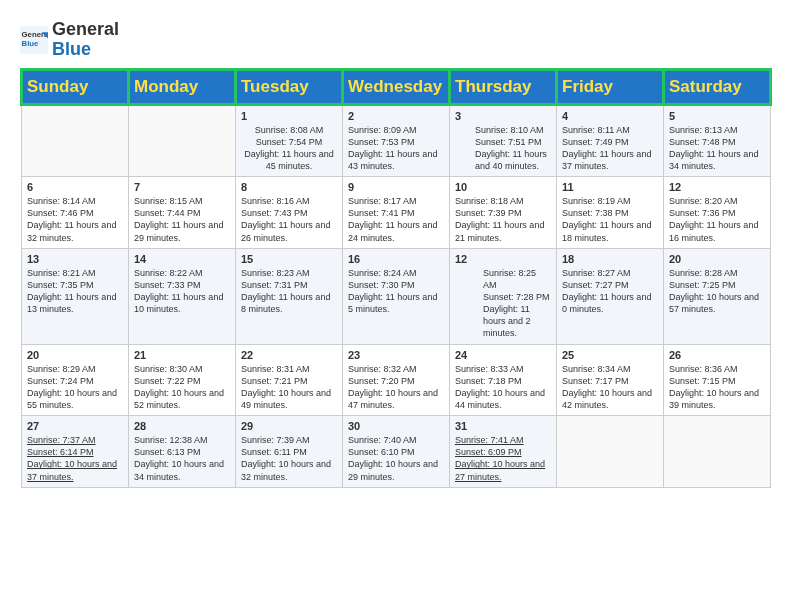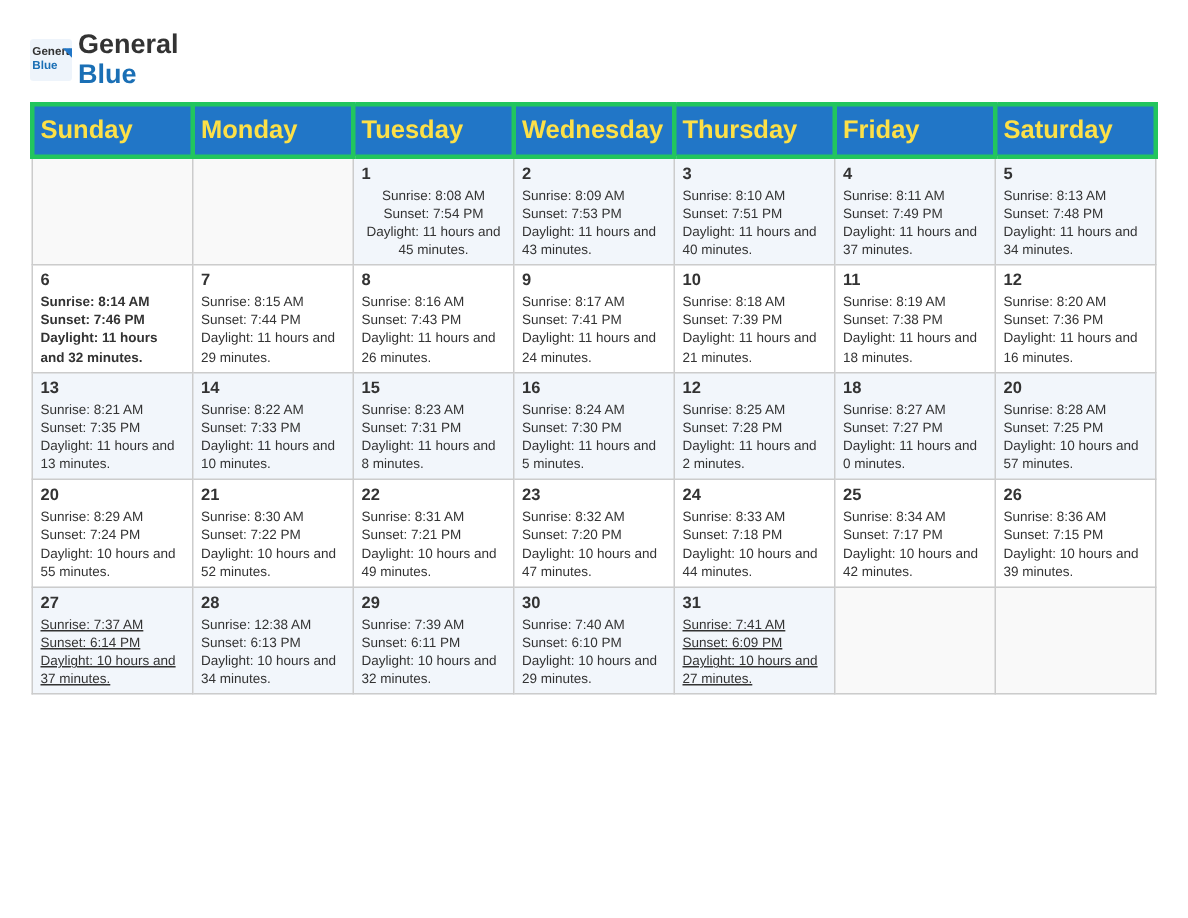--- a/index.html
+++ b/index.html
@@ -142,41 +142,41 @@
 Daylight: 11 hours and 45 minutes.</div>
         </td>
         <td>
           <span class="day-num">2</span>
           <div class="cell-content" style="white-space: pre-line;">Sunrise: 8:09 AM
 Sunset: 7:53 PM
 Daylight: 11 hours and 43 minutes.</div>
         </td>
         <td>
           <span class="day-num">3</span>
-          <div class="cell-content" style="white-space: pre-line;">Sunrise: 8:10 AM
+          <div class="cell-content" style="white-space: pre-line; margin-left: 20px;">Sunrise: 8:10 AM
 Sunset: 7:51 PM
 Daylight: 11 hours and 40 minutes.</div>
         </td>
         <td>
           <span class="day-num">4</span>
           <div class="cell-content" style="white-space: pre-line;">Sunrise: 8:11 AM
 Sunset: 7:49 PM
 Daylight: 11 hours and 37 minutes.</div>
         </td>
         <td>
           <span class="day-num">5</span>
           <div class="cell-content" style="white-space: pre-line;">Sunrise: 8:13 AM
 Sunset: 7:48 PM
 Daylight: 11 hours and 34 minutes.</div>
         </td>
       </tr>
       <tr>
         <td>
           <span class="day-num">6</span>
-          <div class="cell-content" style="white-space: pre-line; font-weight: bold;">Sunrise: 8:14 AM
+          <div class="cell-content" style="white-space: pre-line;">Sunrise: 8:14 AM
 Sunset: 7:46 PM
 Daylight: 11 hours and 32 minutes.</div>
         </td>
         <td>
           <span class="day-num">7</span>
           <div class="cell-content" style="white-space: pre-line;">Sunrise: 8:15 AM
 Sunset: 7:44 PM
 Daylight: 11 hours and 29 minutes.</div>
         </td>
         <td>
@@ -230,21 +230,21 @@
 Daylight: 11 hours and 8 minutes.</div>
         </td>
         <td>
           <span class="day-num">16</span>
           <div class="cell-content" style="white-space: pre-line;">Sunrise: 8:24 AM
 Sunset: 7:30 PM
 Daylight: 11 hours and 5 minutes.</div>
         </td>
         <td>
           <span class="day-num">12</span>
-          <div class="cell-content" style="white-space: pre-line;">Sunrise: 8:25 AM
+          <div class="cell-content" style="white-space: pre-line; margin-left: 28px;">Sunrise: 8:25 AM
 Sunset: 7:28 PM
 Daylight: 11 hours and 2 minutes.</div>
         </td>
         <td>
           <span class="day-num">18</span>
           <div class="cell-content" style="white-space: pre-line;">Sunrise: 8:27 AM
 Sunset: 7:27 PM
 Daylight: 11 hours and 0 minutes.</div>
         </td>
         <td>

